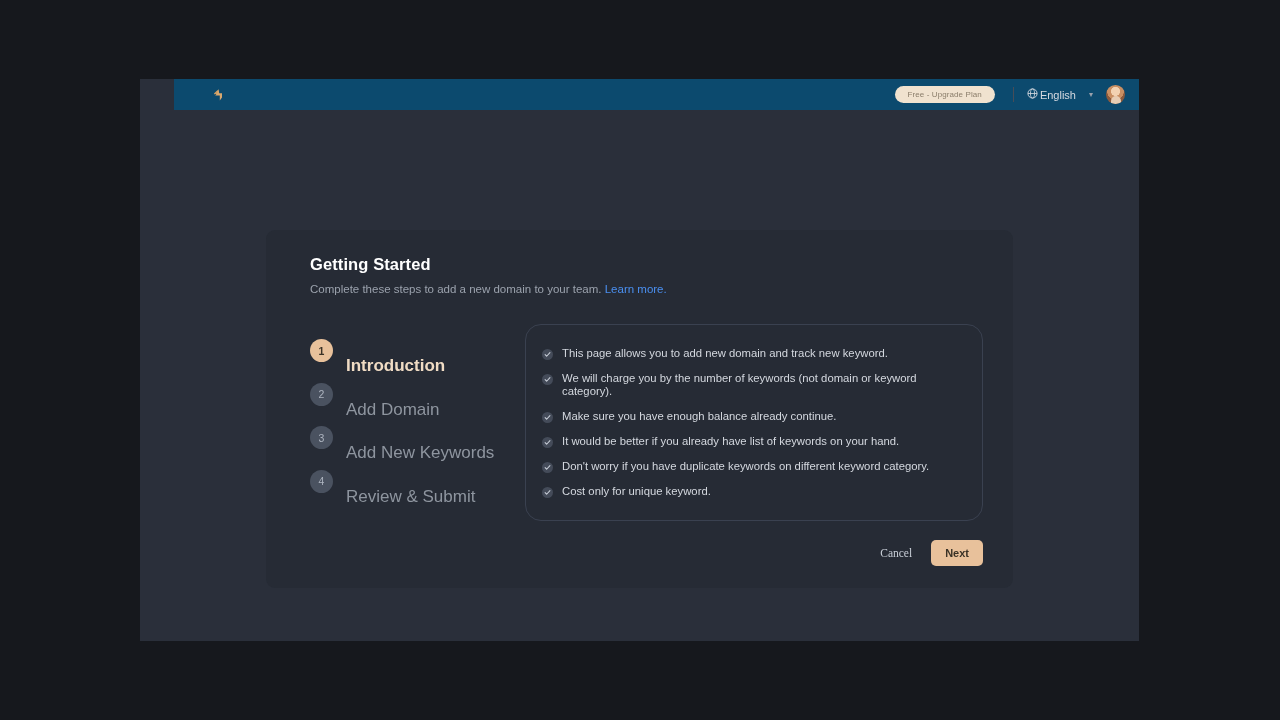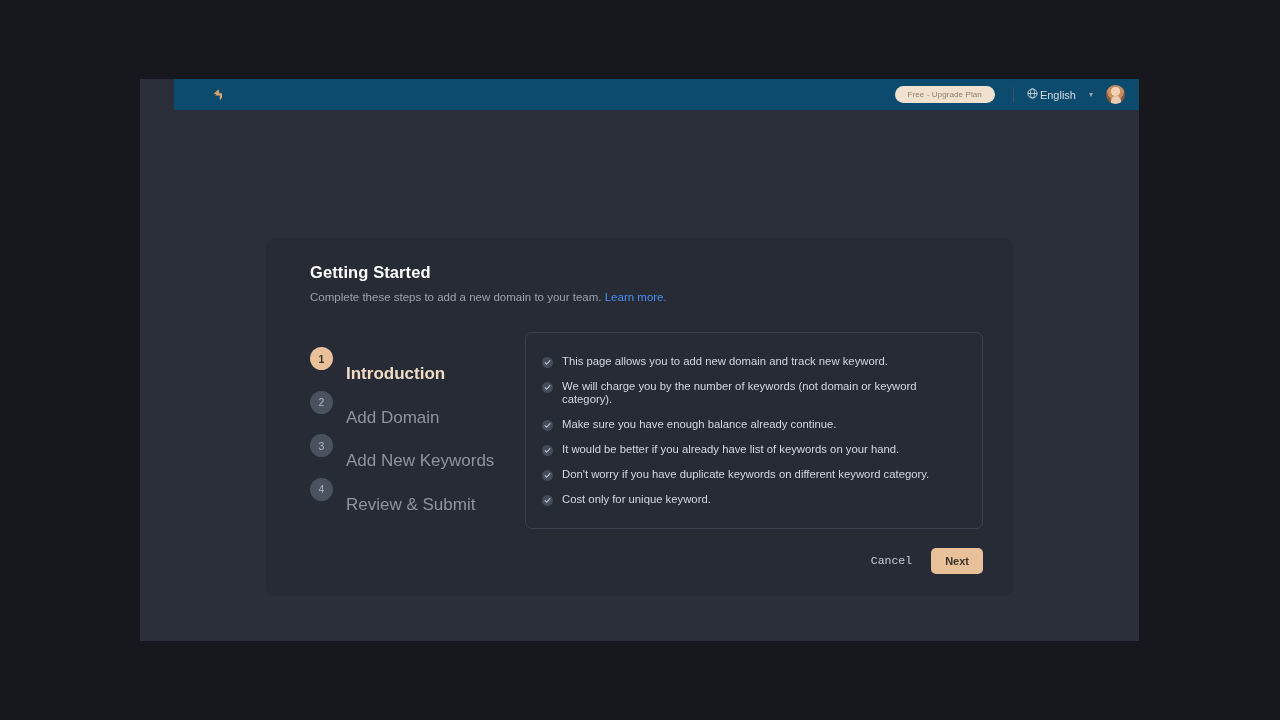--- a/index.html
+++ b/index.html
@@ -99,21 +99,21 @@
 
   
   .content {
     flex: 1 1 auto;
     position: relative;
   }
 
   .card {
     position: absolute;
     left: 126px;
-    top: 128px;
+    top: 120px;
     width: 747px;
     background: #262b35;
     border-radius: 9px;
     padding: 25px 30px 22px 44px;
   }
 
   .card-title {
     color: #ffffff;
     font-size: 16.5px;
     font-weight: bold;
@@ -171,21 +171,21 @@
   }
   .step.active .step-label {
     color: #f0dcc4;
     font-weight: bold;
   }
 
   
   .panel {
     flex: 1 1 auto;
     border: 1px solid #3a4150;
-    border-radius: 7px;
+    border-radius: 16px;
     padding: 16px 18px 16px 16px;
     min-height: 173px;
   }
   .check-row {
     display: flex;
     align-items: flex-start;
     gap: 9px;
     padding: 6px 0;
   }
   .check-icon {
@@ -211,21 +211,21 @@
     align-items: center;
     justify-content: flex-end;
     gap: 17px;
     margin-top: 19px;
   }
   .btn-cancel {
     background: none;
     border: none;
     color: #c9cfd8;
     font-size: 11.5px;
-    font-family: Liberation Mono, monospace;
+    font-family: Liberation Serif, serif;
     cursor: pointer;
     padding: 5px 2px;
   }
   .btn-next {
     background: #e8c19b;
     border: none;
     border-radius: 5px;
     color: #3a3226;
     font-size: 11px;
     font-weight: bold;

